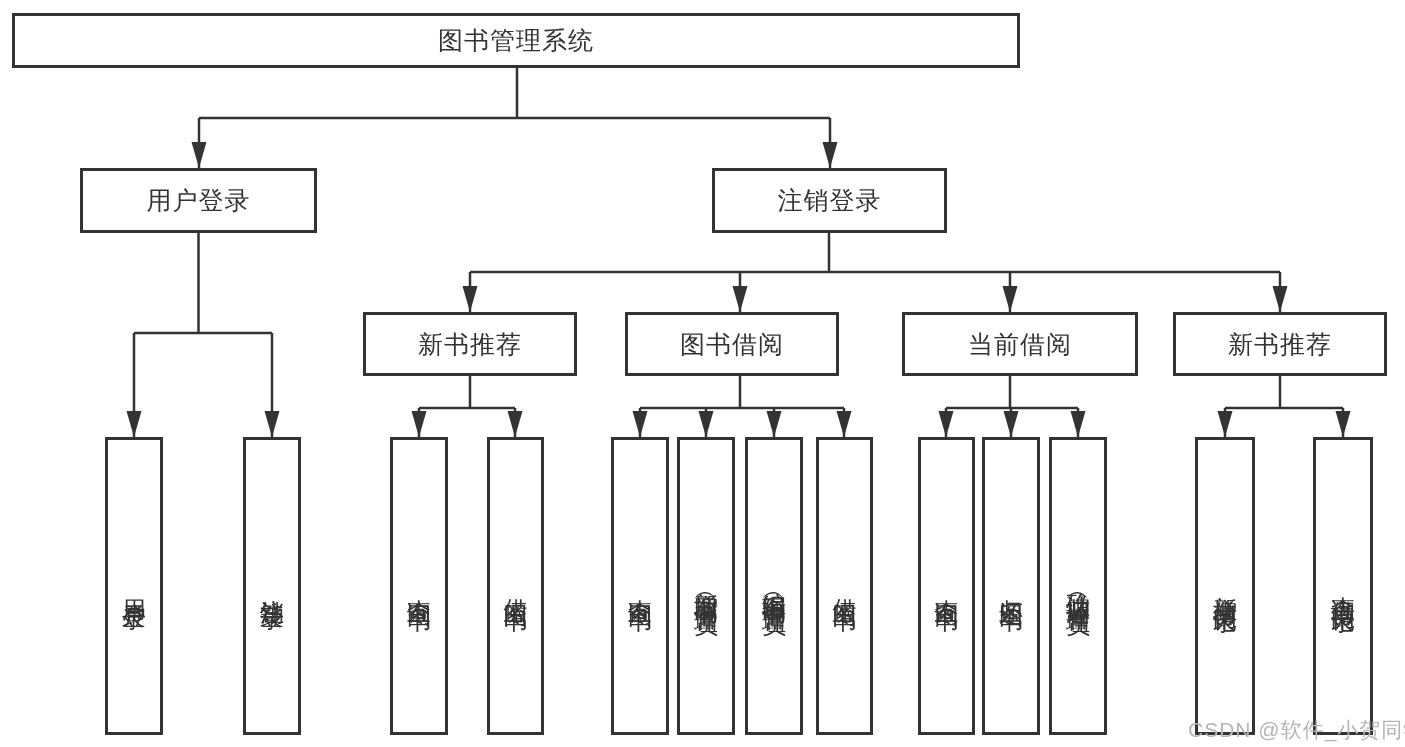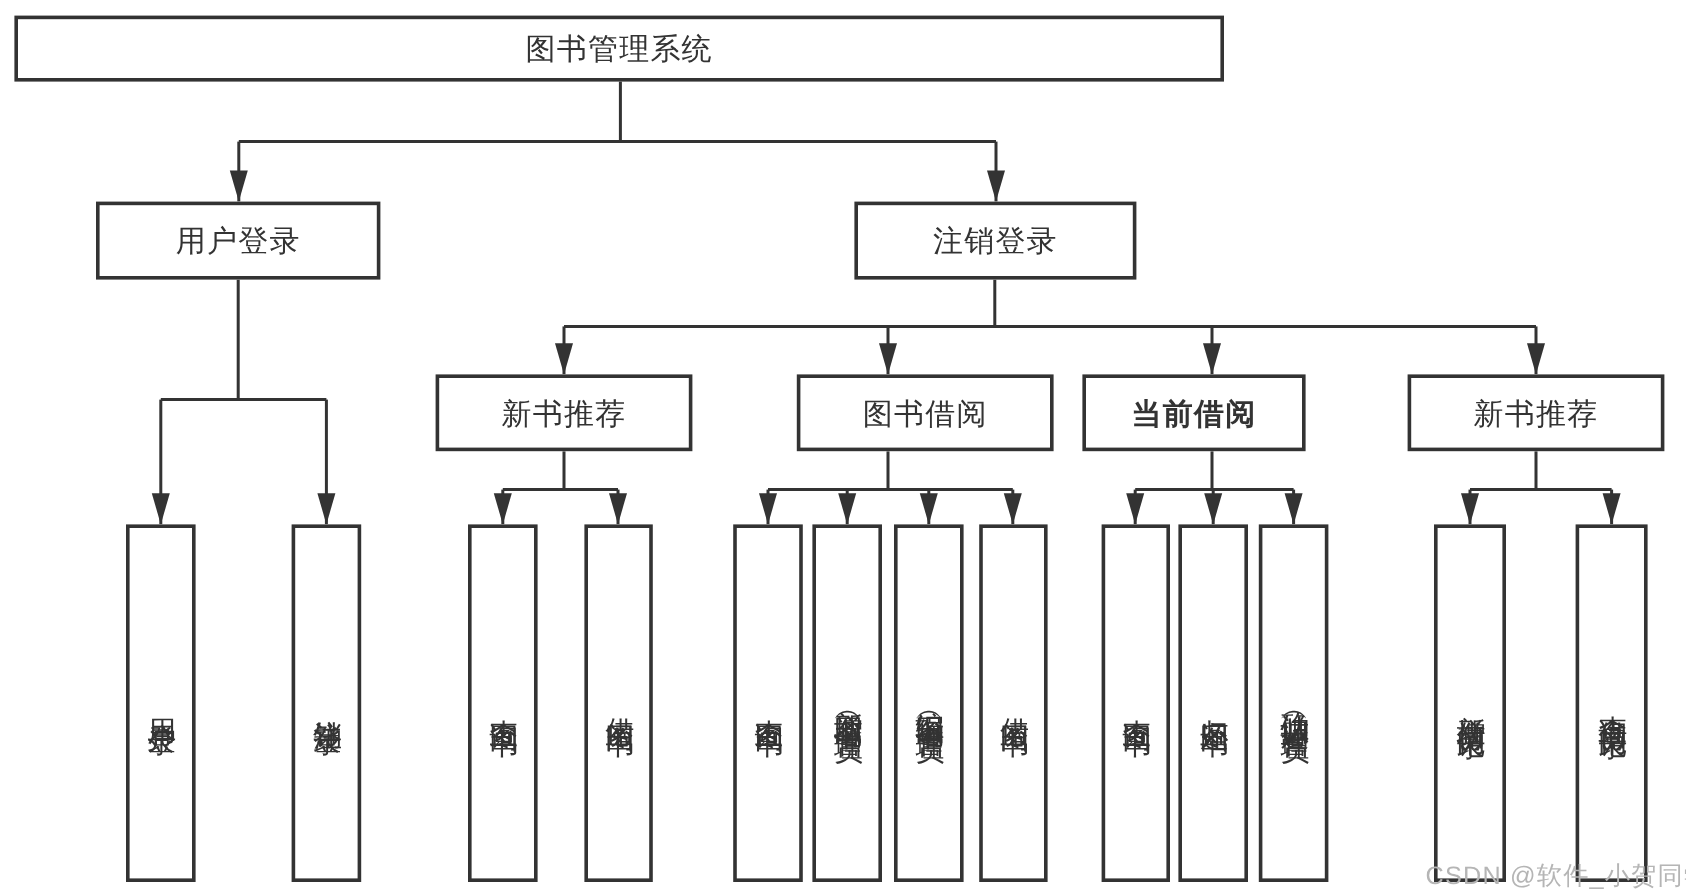--- a/index.html
+++ b/index.html
@@ -35,22 +35,22 @@
     line-height: 1;
     white-space: nowrap;
   }
   
   .n-root { left: 12px;  top: 13px;  width: 1008px; height: 55px; }
   
   .n-l2a  { left: 80px;  top: 168px; width: 237px;  height: 65px; }
   .n-l2b  { left: 712px; top: 168px; width: 235px;  height: 65px; }
   
   .n-l3a  { left: 363px;  top: 312px; width: 214px; height: 64px; }
-  .n-l3b  { left: 664px;  top: 312px; width: 214px; height: 64px; }
-  .n-l3c  { left: 902px;  top: 312px; width: 186px; height: 64px; font-weight: bold; }
+  .n-l3b  { left: 625px;  top: 312px; width: 214px; height: 64px; }
+  .n-l3c  { left: 902px;  top: 312px; width: 236px; height: 64px; }
   .n-l3d  { left: 1173px; top: 312px; width: 214px; height: 64px; }
   
   .leaf   { top: 437px; height: 298px; }
   .f01 { left: 105px;  width: 58px; }
   .f02 { left: 243px;  width: 58px; }
   .f03 { left: 390px;  width: 58px; }
   .f04 { left: 487px;  width: 57px; }
   .f05 { left: 611px;  width: 58px; }
   .f06 { left: 677px;  width: 58px; }
   .f07 { left: 745px;  width: 58px; }

